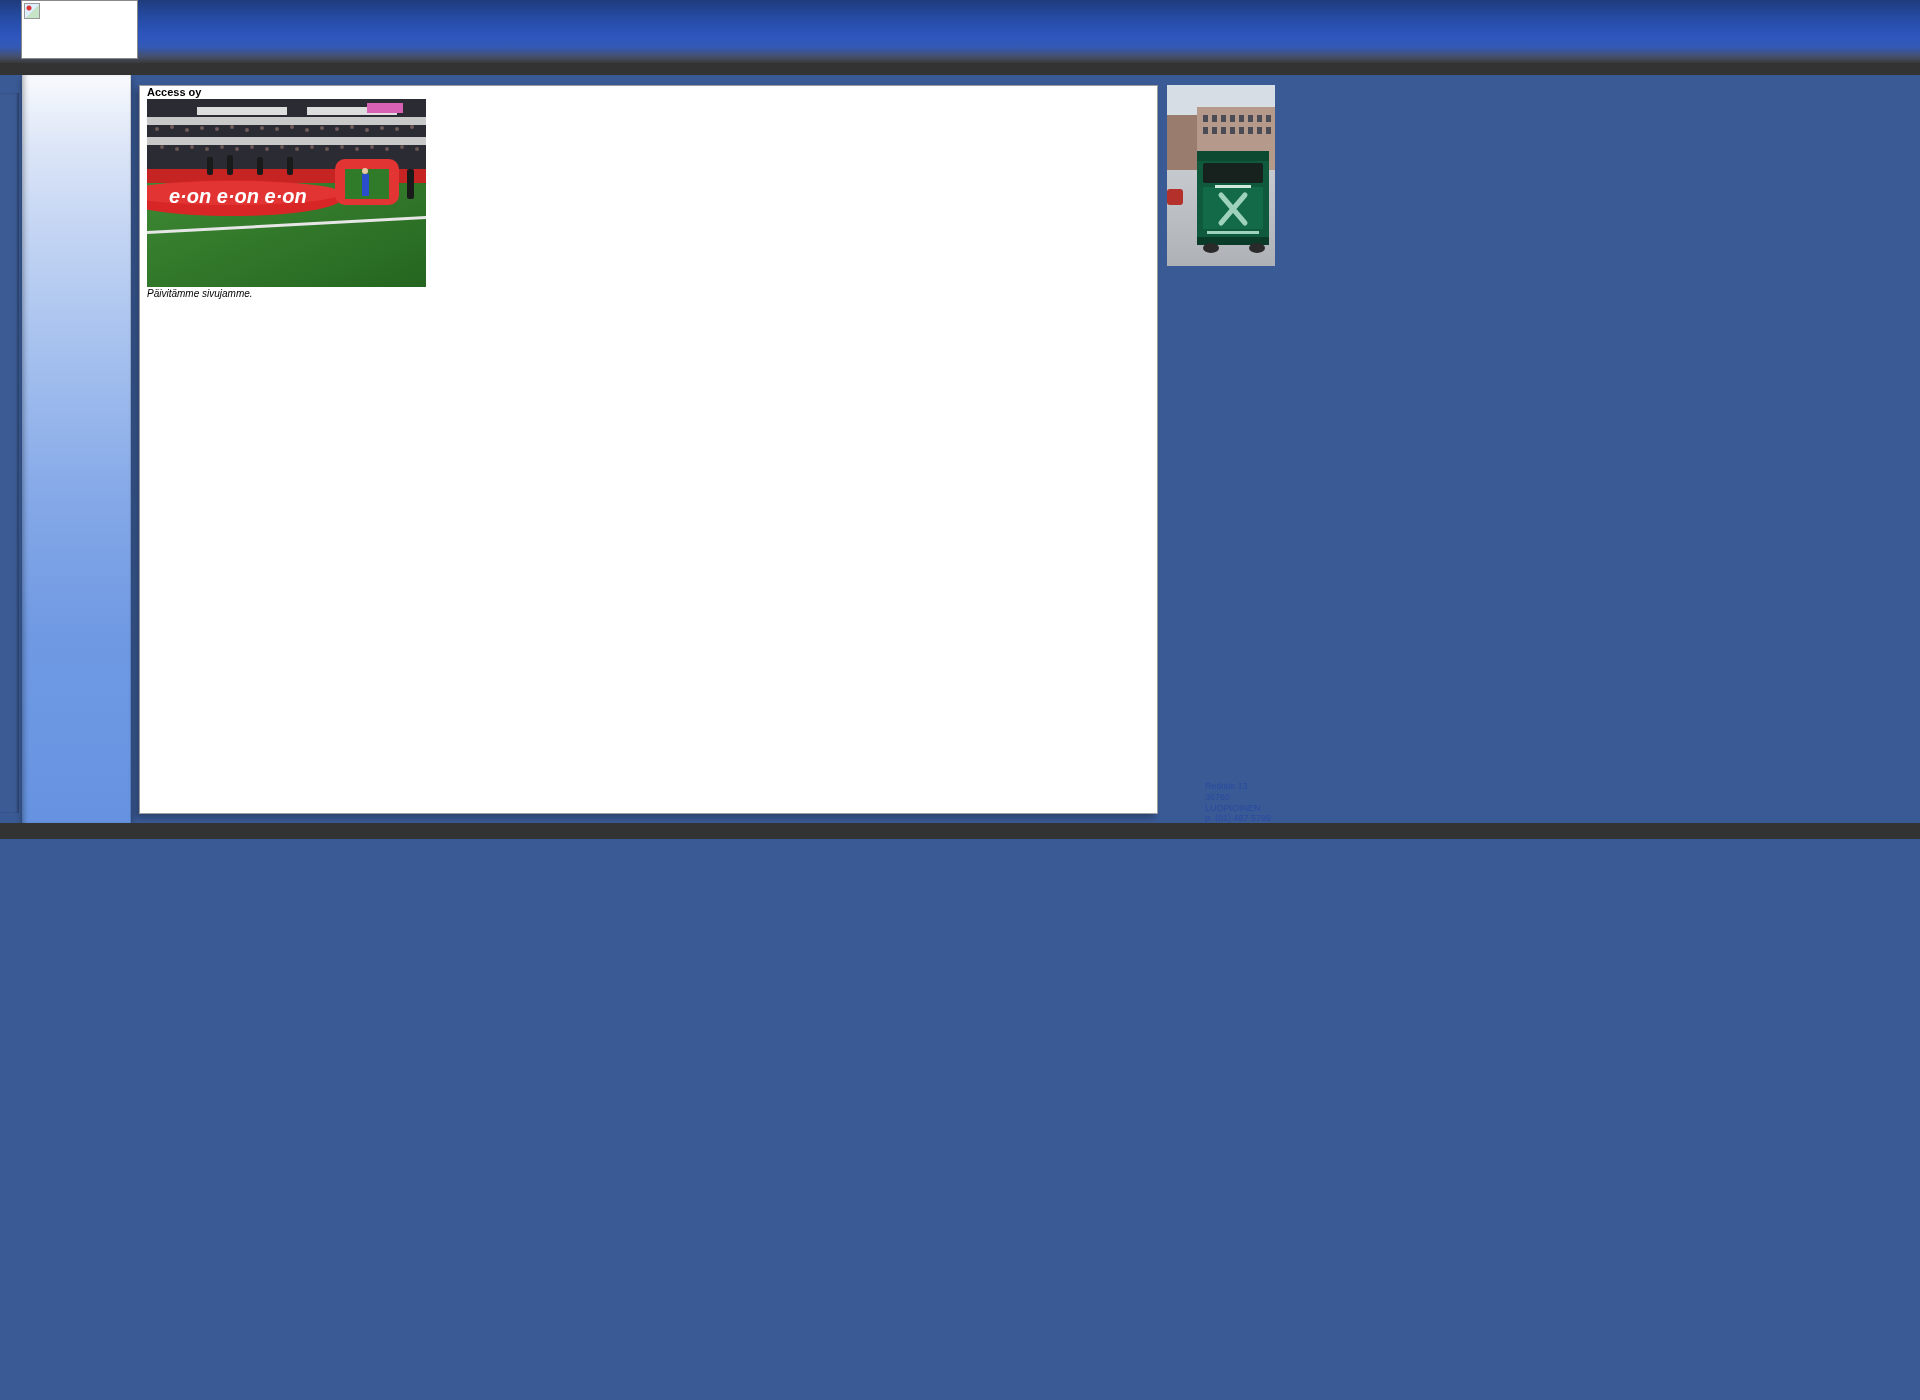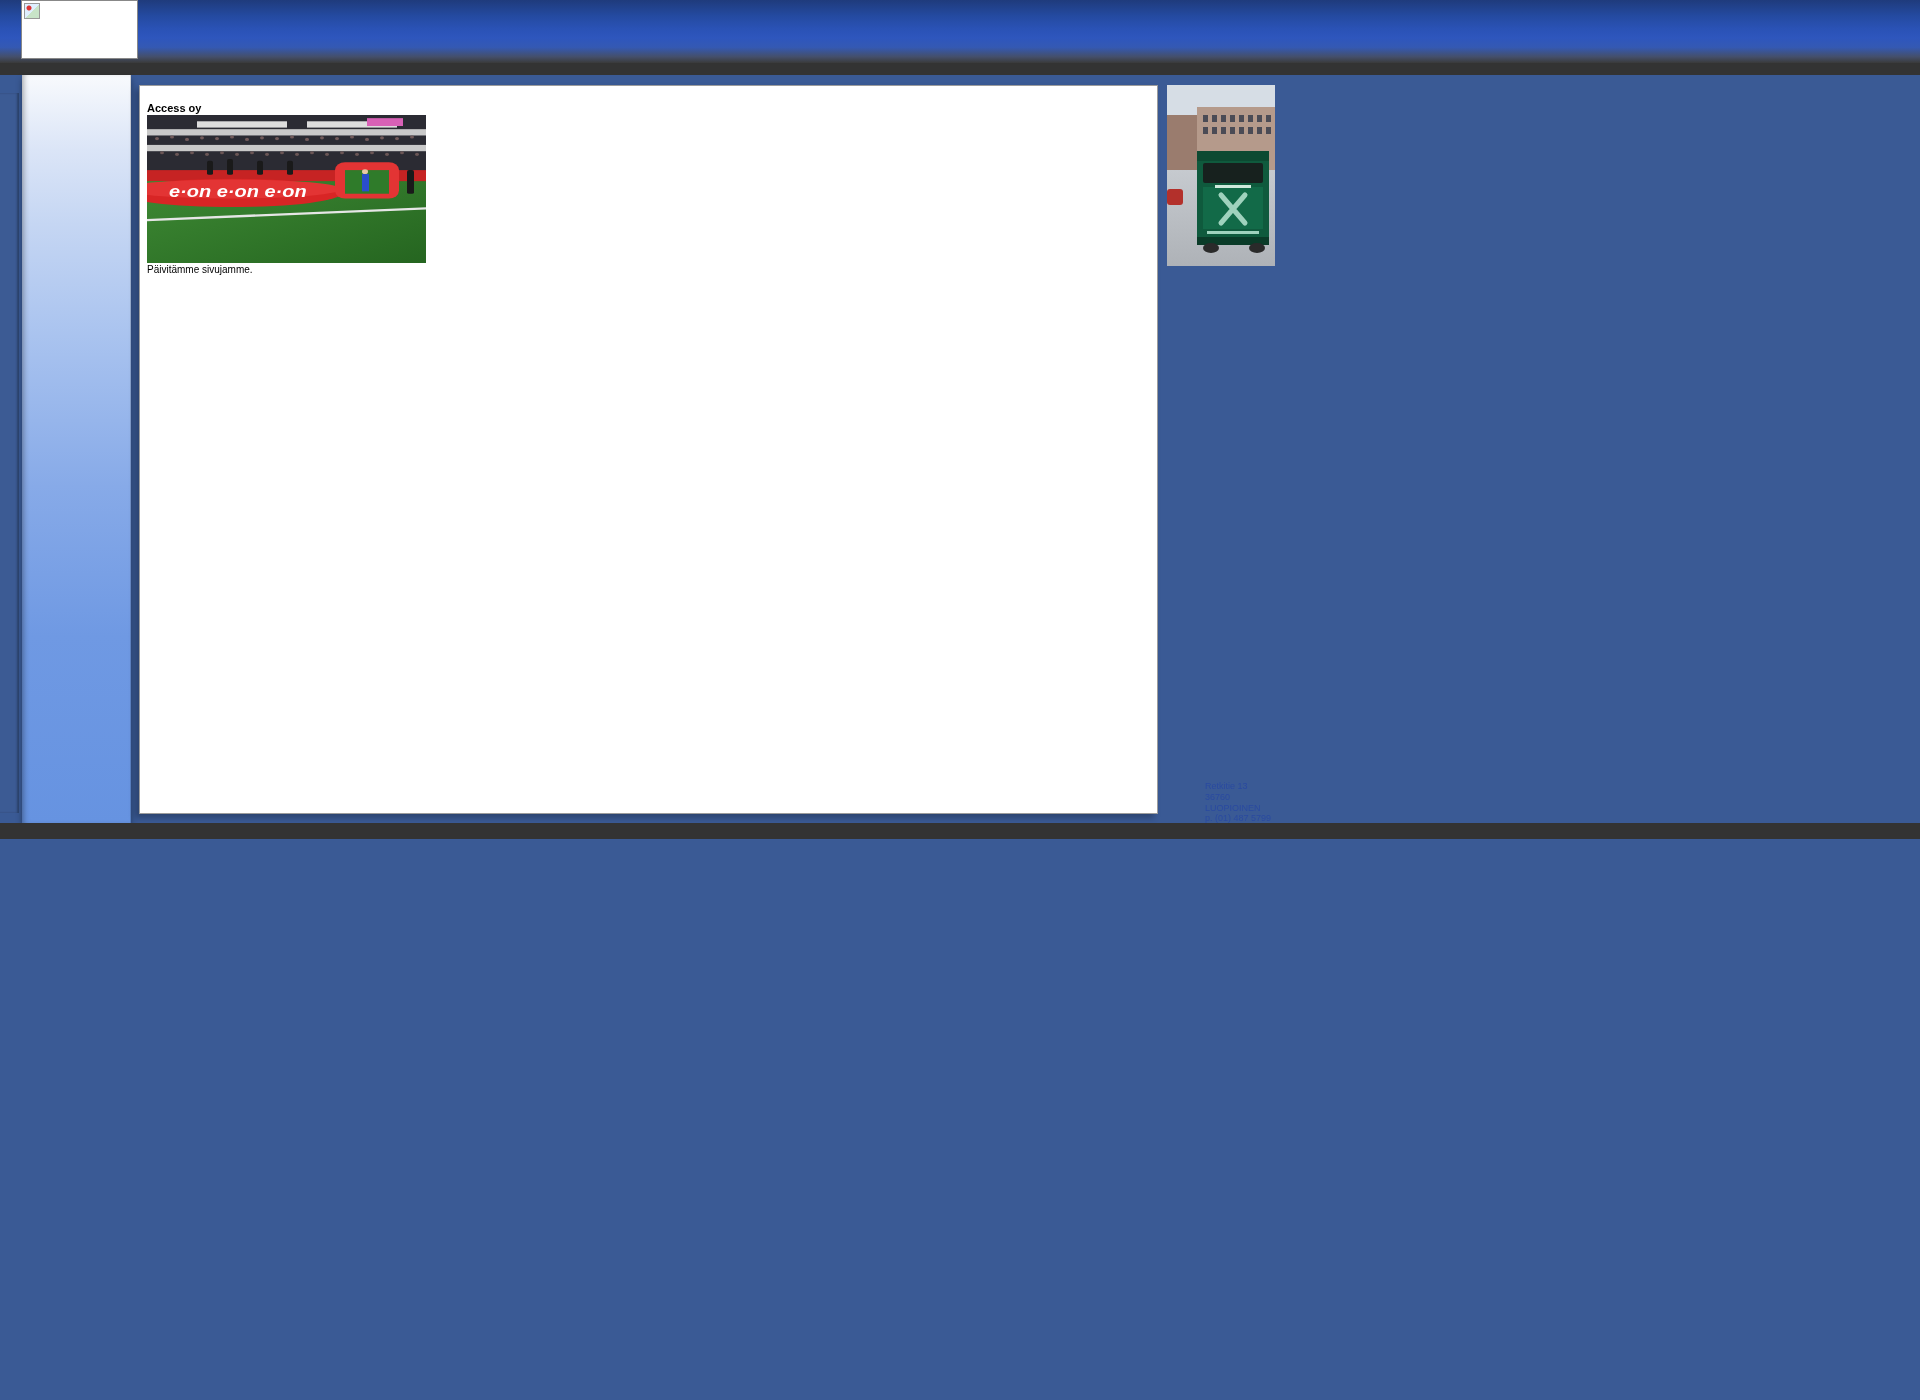--- a/index.html
+++ b/index.html
@@ -83,38 +83,39 @@
 }
 
 
 .panel {
   position: absolute;
   left: 139px; top: 10px;
   width: 1019px; height: 729px;
   background: #fff;
   border: 1px solid #9c9c9c;
   box-shadow: -4px 4px 6px rgba(0,0,0,.25);
-  padding: 16px 7px;
+  padding: 0 7px;
 }
 .panel h1 {
   font-size: 11px;
   font-weight: bold;
   color: #000;
   margin-bottom: 1px;
 }
 .panel-img {
-  width: 279px; height: 148px;
+  width: 279px; height: 188px;
   margin-top: 1px;
   position: relative;
   overflow: hidden;
 }
 .panel-text {
   font-size: 10px;
   color: #000;
   margin-top: 1px;
+  font-style: italic;
 }
 
 
 .rightcol {
   position: absolute;
   left: 1167px; top: 10px;
   width: 108px;
 }
 .right-img {
   width: 108px; height: 181px;

